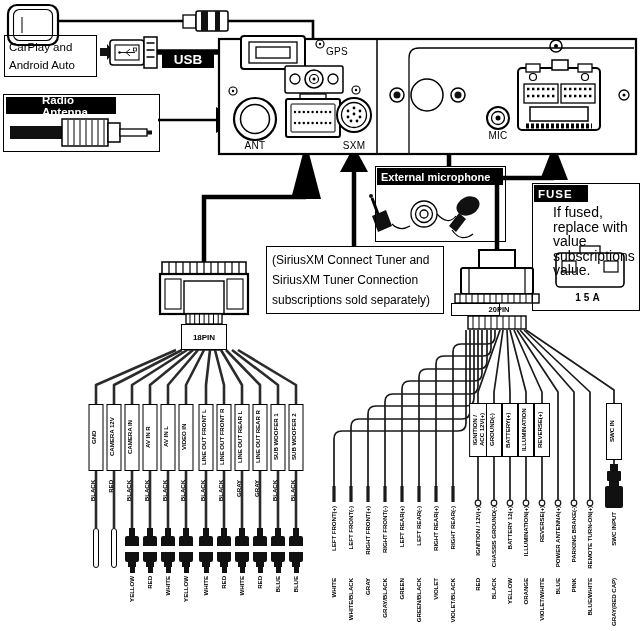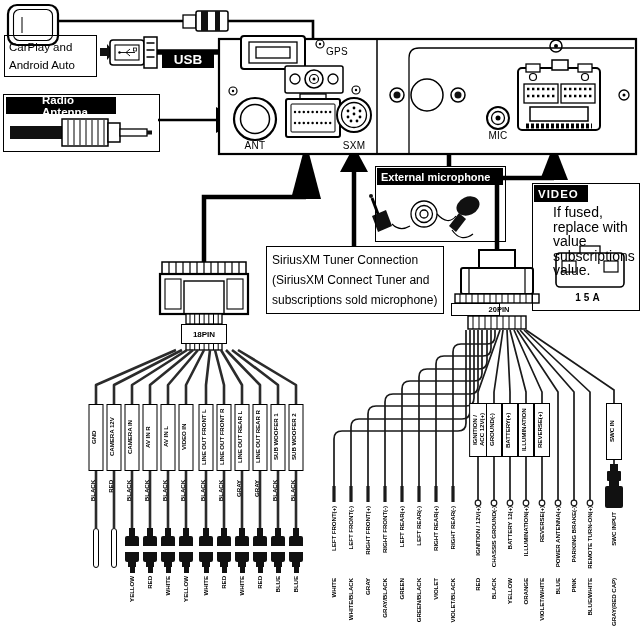--- a/index.html
+++ b/index.html
@@ -314,36 +314,36 @@
 <div class="abs boldtxt" style="left:326px;top:46px;font-size:10px;letter-spacing:0.3px;">GPS</div>
 <div class="abs boldtxt ctr" style="left:237px;top:140px;width:36px;font-size:10px;letter-spacing:0.3px;">ANT</div>
 <div class="abs boldtxt ctr" style="left:336px;top:140px;width:36px;font-size:10px;letter-spacing:0.3px;">SXM</div>
 <div class="abs boldtxt ctr" style="left:480px;top:130px;width:36px;font-size:10px;letter-spacing:0.3px;">MIC</div>
 
 <div class="abs outline" style="left:363px;top:166px;width:131px;height:76px;border-width:1.3px;margin-left:12px;">
   <div class="abs blackbar" style="left:1px;top:1px;width:126px;height:17px;font-size:11px;">External microphone</div>
 </div>
 
 <div class="abs outline" style="left:266px;top:246px;width:178px;height:68px;padding:3px 5px;">
+  <div class="boldtxt" style="font-size:12px;line-height:20px;">(SiriusXM Connect Tuner and</div>
   <div class="boldtxt" style="font-size:12px;line-height:20px;">SiriusXM Tuner Connection</div>
-  <div class="boldtxt" style="font-size:12px;line-height:20px;">(SiriusXM Connect Tuner and</div>
-  <div class="boldtxt" style="font-size:12px;line-height:20px;">subscriptions sold microphone)</div>
+  <div class="boldtxt" style="font-size:12px;line-height:20px;">subscriptions sold separately)</div>
 </div>
 
 <div class="abs outline" style="left:532px;top:183px;width:108px;height:128px;">
-  <div class="abs blackbar" style="left:1px;top:1px;width:54px;height:17px;font-size:11.5px;letter-spacing:1px;">VIDEO</div>
+  <div class="abs blackbar" style="left:1px;top:1px;width:54px;height:17px;font-size:11.5px;letter-spacing:1px;">FUSE</div>
   <div class="abs" style="left:4px;top:21px;width:100px;font-size:14px;line-height:14.5px;margin-left:16px;">
     <div>If fused,</div>
     <div>replace with value</div>
     <div>subscriptions value.</div>
   </div>
   <div class="abs ctr" style="left:24px;top:108px;width:64px;font-size:10px;font-weight:bold;letter-spacing:3px;">15A</div>
 </div>
 
-<div class="abs ctr" style="left:181px;top:324px;width:46px;height:20px;border:1.2px solid #000;background:#fff;font-size:8px;font-weight:bold;">18PIN</div>
+<div class="abs ctr" style="left:181px;top:324px;width:46px;height:26px;border:1.2px solid #000;background:#fff;font-size:8px;font-weight:bold;">18PIN</div>
 <div class="abs ctr" style="left:451px;top:303px;width:40px;height:13px;border:1.2px solid #000;background:#fff;font-size:7.5px;font-weight:bold;padding-left:47px;">20PIN</div>
 
 <div class="abs" style="left:0;top:0;width:642px;height:631px;">
 
 <div class="col" style="left: 96px;">
     <div class="vt wbox">GND</div>
     <div class="vt wcolor18">BLACK</div>
     <div class="plugwrap bare">
           <i class="pb"></i>
         </div>

